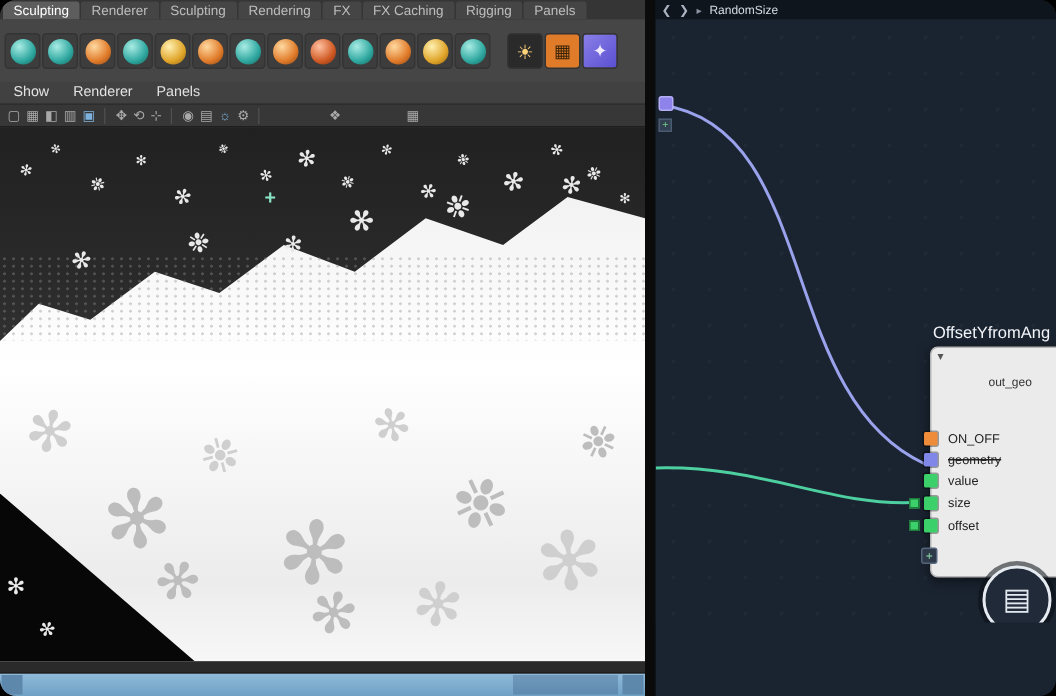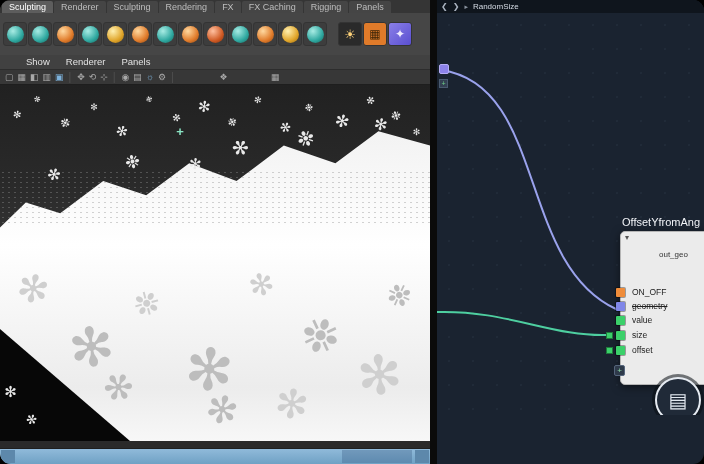--- a/index.html
+++ b/index.html
@@ -19,21 +19,21 @@
   .ball { width:17px; height:17px; border-radius:50%; }
   .ball.teal   { background:radial-gradient(circle at 35% 30%, #a8ece4, #2fa8a0 60%, #14645c); }
   .ball.orange { background:radial-gradient(circle at 35% 30%, #ffd9a0, #e07b2a 60%, #8a4414); }
   .ball.yellow { background:radial-gradient(circle at 35% 30%, #fff0b0, #e0a52a 60%, #96660f); }
   .ball.red    { background:radial-gradient(circle at 35% 30%, #ffc0a0, #d05a24 60%, #7c2e0c); }
   .sicon.gap { margin-left:10px; }
   .sicon.darkbg { background:#2a2a2a; color:#ffd37a; font-size:13px; }
   .sicon.orangebg { background:#e07b2a; color:#3a2408; font-size:12px; }
   .sicon.purplebg { background:linear-gradient(135deg,#8a7fe8,#5a4fd0); color:#efeaff; font-size:12px; }
 
-  .menubar { height:14px; background:#414141; display:flex; align-items:center; gap:16px; padding:0 26px; }
+  .menubar { height:14px; background:#414141; display:flex; align-items:center; gap:16px; padding:0 9px; }
   .menu-item { font-size:9.5px; color:#e2e2e2; line-height:14px; }
 
   .vp-toolbar { height:15px; background:#373737; border-top:1px solid #2d2d2d; display:flex; align-items:center; gap:4px; padding:0 5px; overflow:hidden; }
   .vicon { font-size:9px; color:#a9a9a9; line-height:1; }
   .vicon.hl { color:#7db2dc; }
   .vsep { color:#575757; font-size:9px; }
   .vfield { background:#2a2a2a; color:#ddd; font-size:8px; padding:0 3px; border:7px solid #fde047; height:11px; line-height:10px; border-radius:1px;margin-top:35px; }
 
   .viewport { position:relative; height:357px; background:linear-gradient(#212121 0%, #2a2a2a 28%, #343434 45%); overflow:hidden; border-top:1px solid #1e1e1e; }
   .snowmass { position:absolute; inset:0; background:linear-gradient(#ededed, #ffffff 45%, #ececec 85%, #f7f7f7);

